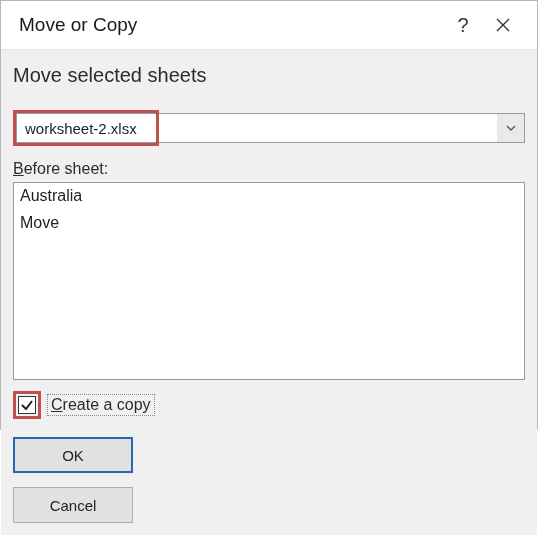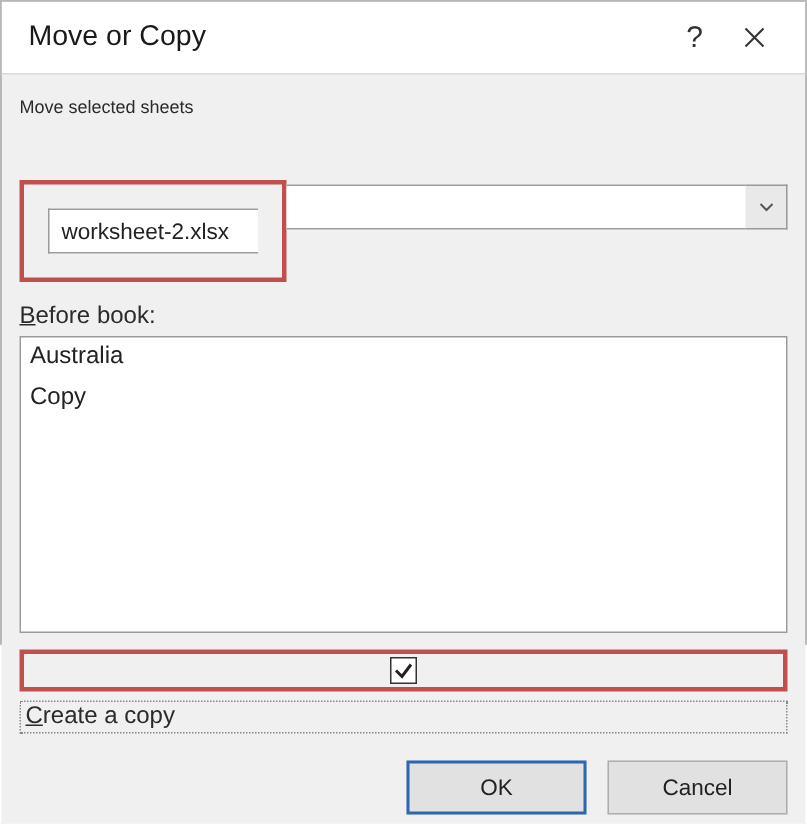--- a/index.html
+++ b/index.html
@@ -9,21 +9,21 @@
     font-size: 15px;
     background: #fff;
     width: 538px;
     height: 549px;
     overflow: hidden;
   }
   .dialog {
     width: 538px;
     height: 430px;
     border: 1px solid #b7b7b7;
-    background: #be185d;
+    background: #8b5cf6;
     display: flex;
     flex-direction: column;
   }
   .titlebar {
     height: 48px;
     display: flex;
     align-items: center;
     padding: 0 14px 0 18px;
     background: #fff;
   }
@@ -45,23 +45,23 @@
   .close-btn svg { width:16px; height:16px; }
   .body {
     flex:1;
     background: #f0f0f0;
     border-top:1px solid #e5e5e5;
     padding: 14px 12px 12px 12px;
     display:flex;
     flex-direction:column;
   }
   .instr {
-    font-size:12px;
+    font-size:20px;
     color:#2b2b2b;
-    margin-bottom: 42px;
+    margin-bottom: 23px;
   }
   .lbl {
     font-size:16px;
     color:#2b2b2b;
     margin-bottom: 4px;
   }
   .underline-first::first-letter { text-decoration: underline; }
   .combo-input {
     flex:1;
     border:1px solid #9a9a9a;
@@ -84,21 +84,21 @@
     justify-content:center;
   }
   .combo-btn svg { width:10px; height:6px; }
   
   .combo-outer {
     display:flex;
     align-items:stretch;
   }
   .combo-text-frame {
     border: 3px solid #c0504d;
-    padding:16px;
+    padding:0;
     display:flex;
   }
   .combo-text-frame .combo-input { border:1px solid #9a9a9a; border-right:none;}
   .combo-rest {
     flex:1;
     display:flex;
   }
   .combo-rest .combo-mid {
     flex:1;
     border:1px solid #9a9a9a;
@@ -121,23 +121,23 @@
     padding: 1px 6px;
     font-size:16px;
     color:#222;
     line-height:1.55;
   }
   .list-item.selected {
     background:#e6e6e6;
   }
   .check-row {
     display:flex;
+    align-items:center;
     gap:6px;
     margin-bottom:18px;
-    flex-direction:column;
   }
   .check-frame {
     border:3px solid #c0504d;
     padding:2px;
     display:inline-flex;
     align-items:center;
     justify-content:center;
   }
   .checkbox {
     width:18px;
@@ -154,20 +154,21 @@
     color:#2b2b2b;
     border:1px dotted #888;
     padding:1px 3px;
   }
   .check-label .ul { text-decoration: underline; }
   .btn-row {
     display:flex;
     justify-content:flex-end;
     gap:14px;
     margin-top:auto;
+    flex-direction:column;
   }
   .btn {
     width:120px;
     height:36px;
     display:flex;
     align-items:center;
     justify-content:center;
     font-size:15px;
     color:#222;
     background:#e1e1e1;
@@ -202,24 +203,24 @@
       <div class="combo-rest">
         <div class="combo-mid"></div>
         <div class="combo-btn">
           <svg viewBox="0 0 10 6">
               <path d="M1 1 L5 5 L9 1" stroke="#555" stroke-width="1.3" fill="none"></path>
             </svg>
         </div>
       </div>
     </div>
 
-    <div class="lbl underline-first">Before book:</div>
+    <div class="lbl underline-first">Before sheet:</div>
     <div class="listbox">
       <div class="list-item">Australia</div>
-      <div class="list-item">Copy</div>
+      <div class="list-item">Move</div>
     </div>
 
     <div class="check-row">
       <div class="check-frame">
         <div class="checkbox">
           <svg viewBox="0 0 14 14">
               <path d="M2 7 L6 11 L12 3" stroke="#222" stroke-width="2" fill="none"></path>
             </svg>
         </div>
       </div>

